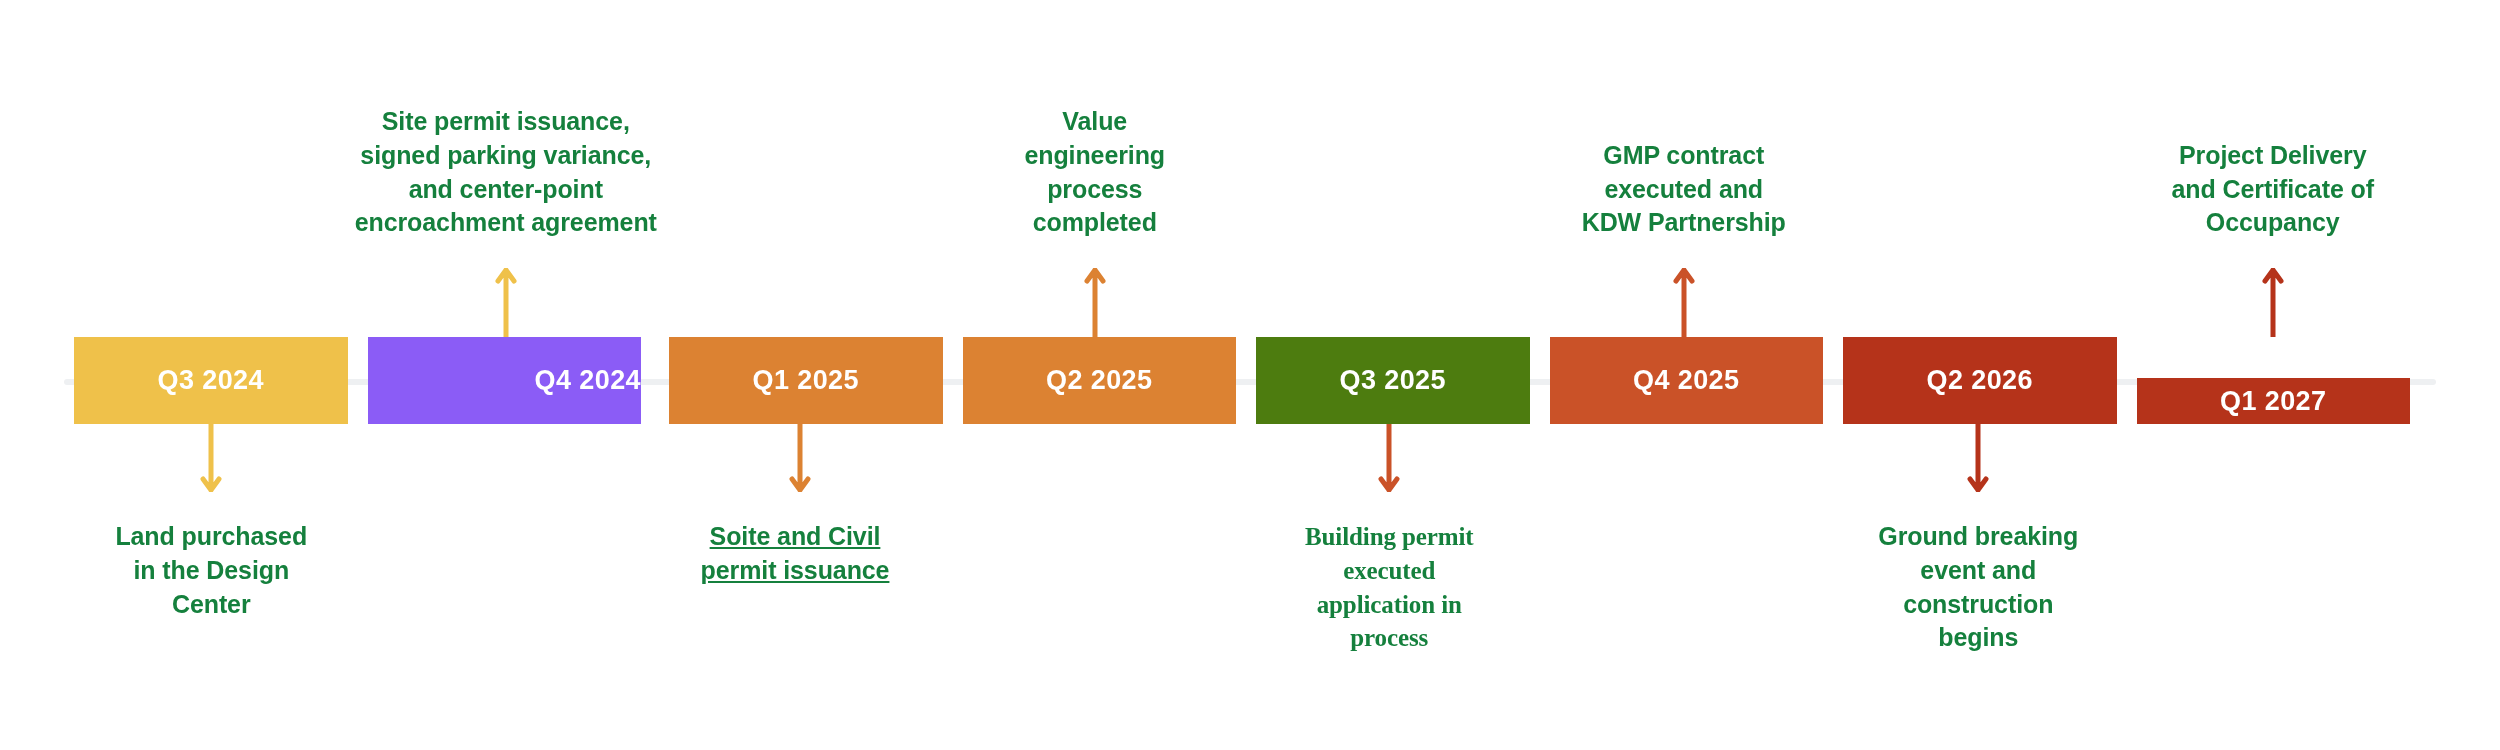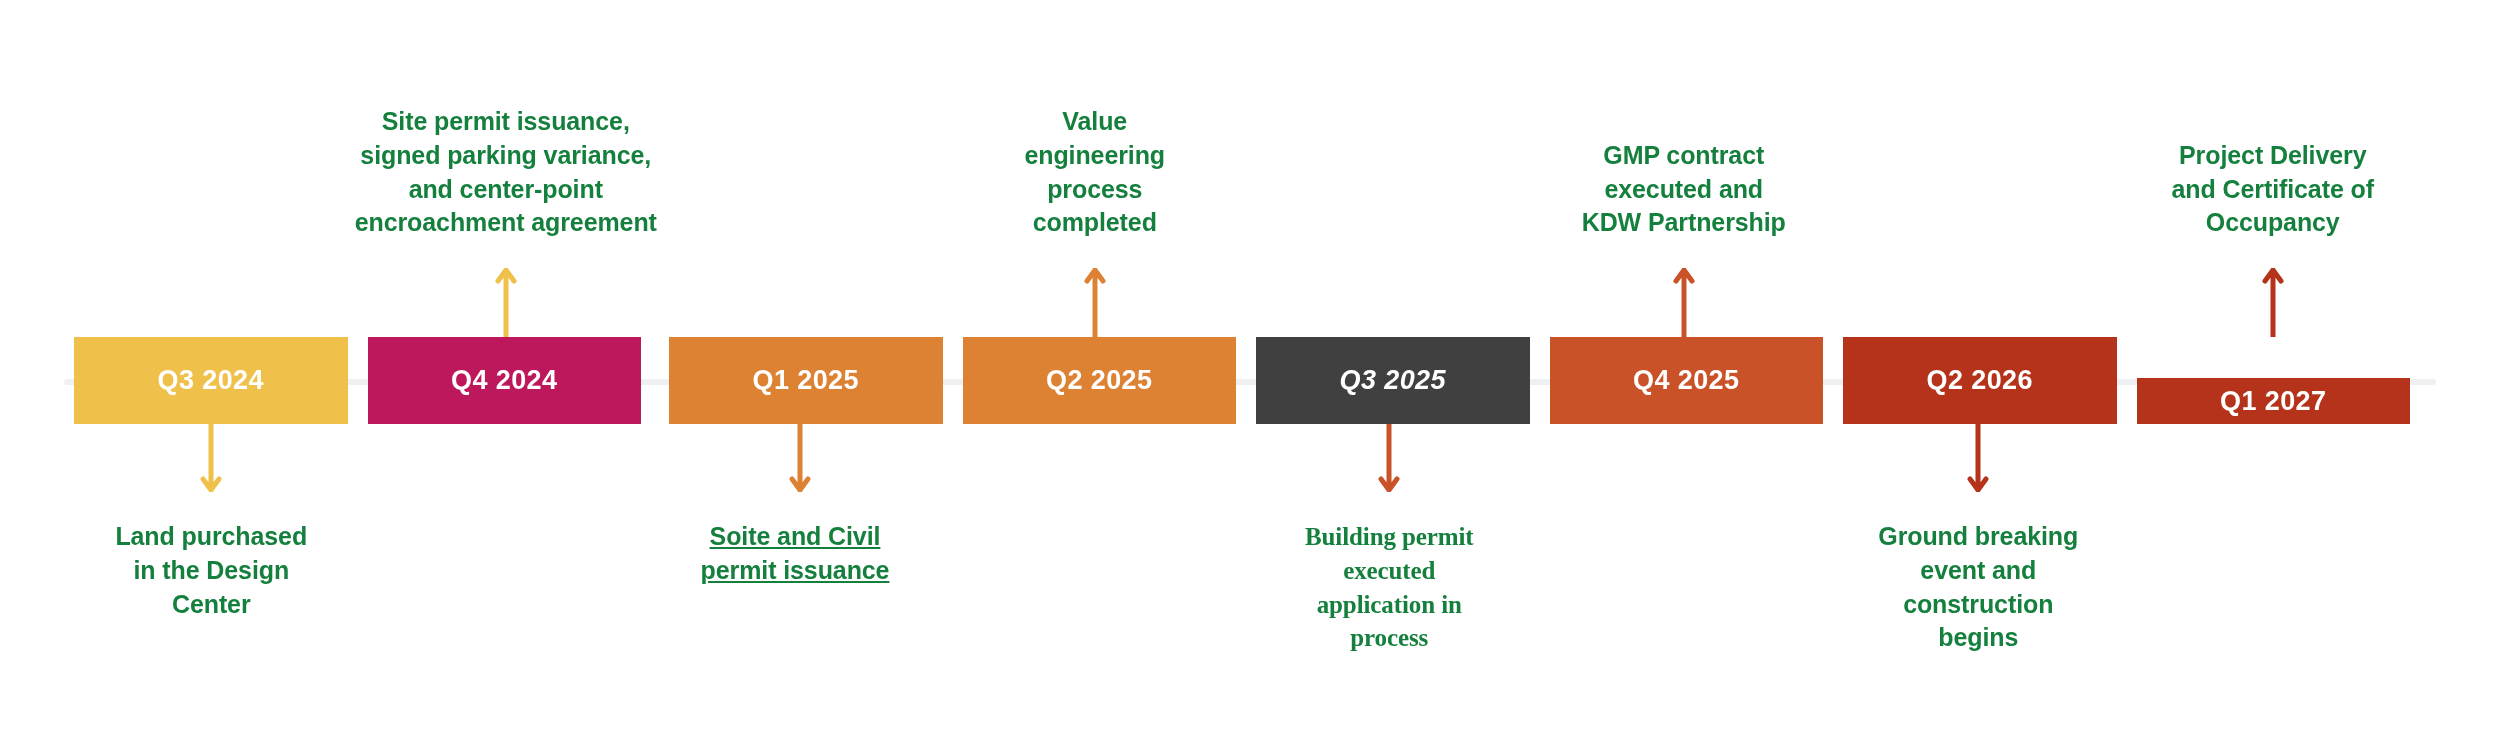--- a/index.html
+++ b/index.html
@@ -180,30 +180,30 @@
         <span class="note-line">event and</span>
         <span class="note-line">construction</span>
         <span class="note-line">begins</span>
       </div>
     </div>
 
   <div id="chip-track">
       <div class="chip" style="background: rgb(239, 193, 74);">
         <span class="chip-label">Q3 2024</span>
       </div>
-      <div class="chip" style="background: #be185d;">
+      <div class="chip" style="background: #8b5cf6; justify-content: flex-end;">
         <span class="chip-label">Q4 2024</span>
       </div>
       <div class="chip" style="background: rgb(220, 130, 50); margin-left: 8px;">
         <span class="chip-label">Q1 2025</span>
       </div>
       <div class="chip" style="background: rgb(220, 130, 50); align-items: center;">
         <span class="chip-label">Q2 2025</span>
       </div>
-      <div class="chip" style="background: #404040; font-style: italic;">
+      <div class="chip" style="background: #4d7c0f;">
         <span class="chip-label">Q3 2025</span>
       </div>
       <div class="chip" style="background: rgb(202, 82, 40);">
         <span class="chip-label">Q4 2025</span>
       </div>
       <div class="chip" style="background: rgb(181, 51, 26);">
         <span class="chip-label">Q2 2026</span>
       </div>
       <div class="chip" style="background: rgb(181, 51, 26); margin-top: 41px;">
         <span class="chip-label">Q1 2027</span>

